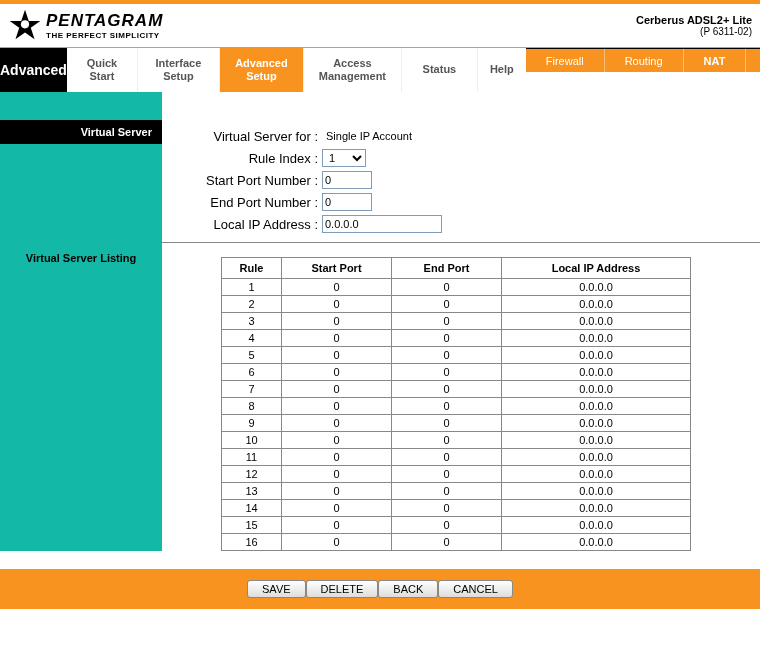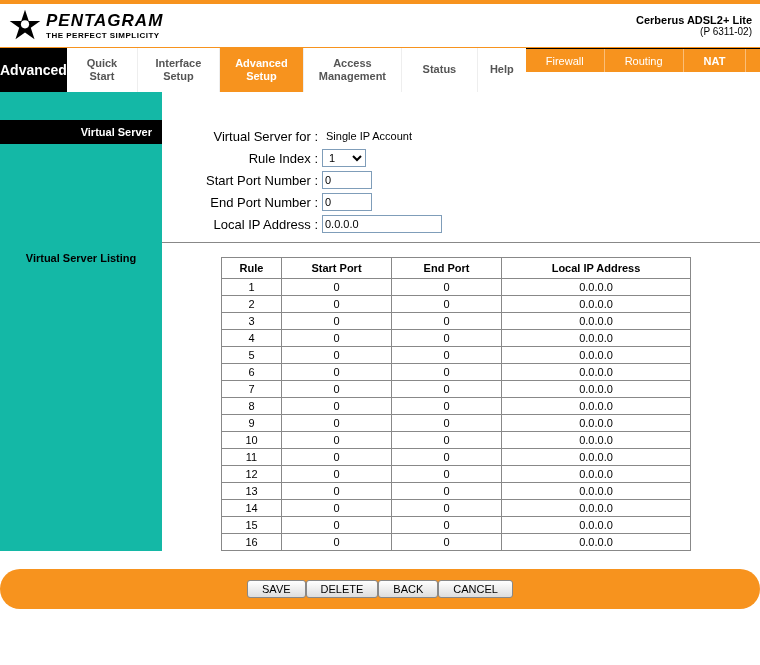--- a/index.html
+++ b/index.html
@@ -154,21 +154,20 @@
   }
 
   .footer {
     background: #f7931e;
     height: 40px;
     display: flex;
     align-items: center;
     justify-content: center;
     gap: 0;
     margin-top: 18px;
-    border-radius: 20px;
   }
   .btn {
     background: linear-gradient(#fff, #ddd);
     border: 1px solid #888;
     border-radius: 3px;
     font-size: 11px;
     padding: 2px 14px;
     cursor: pointer;
   }
 </style>

